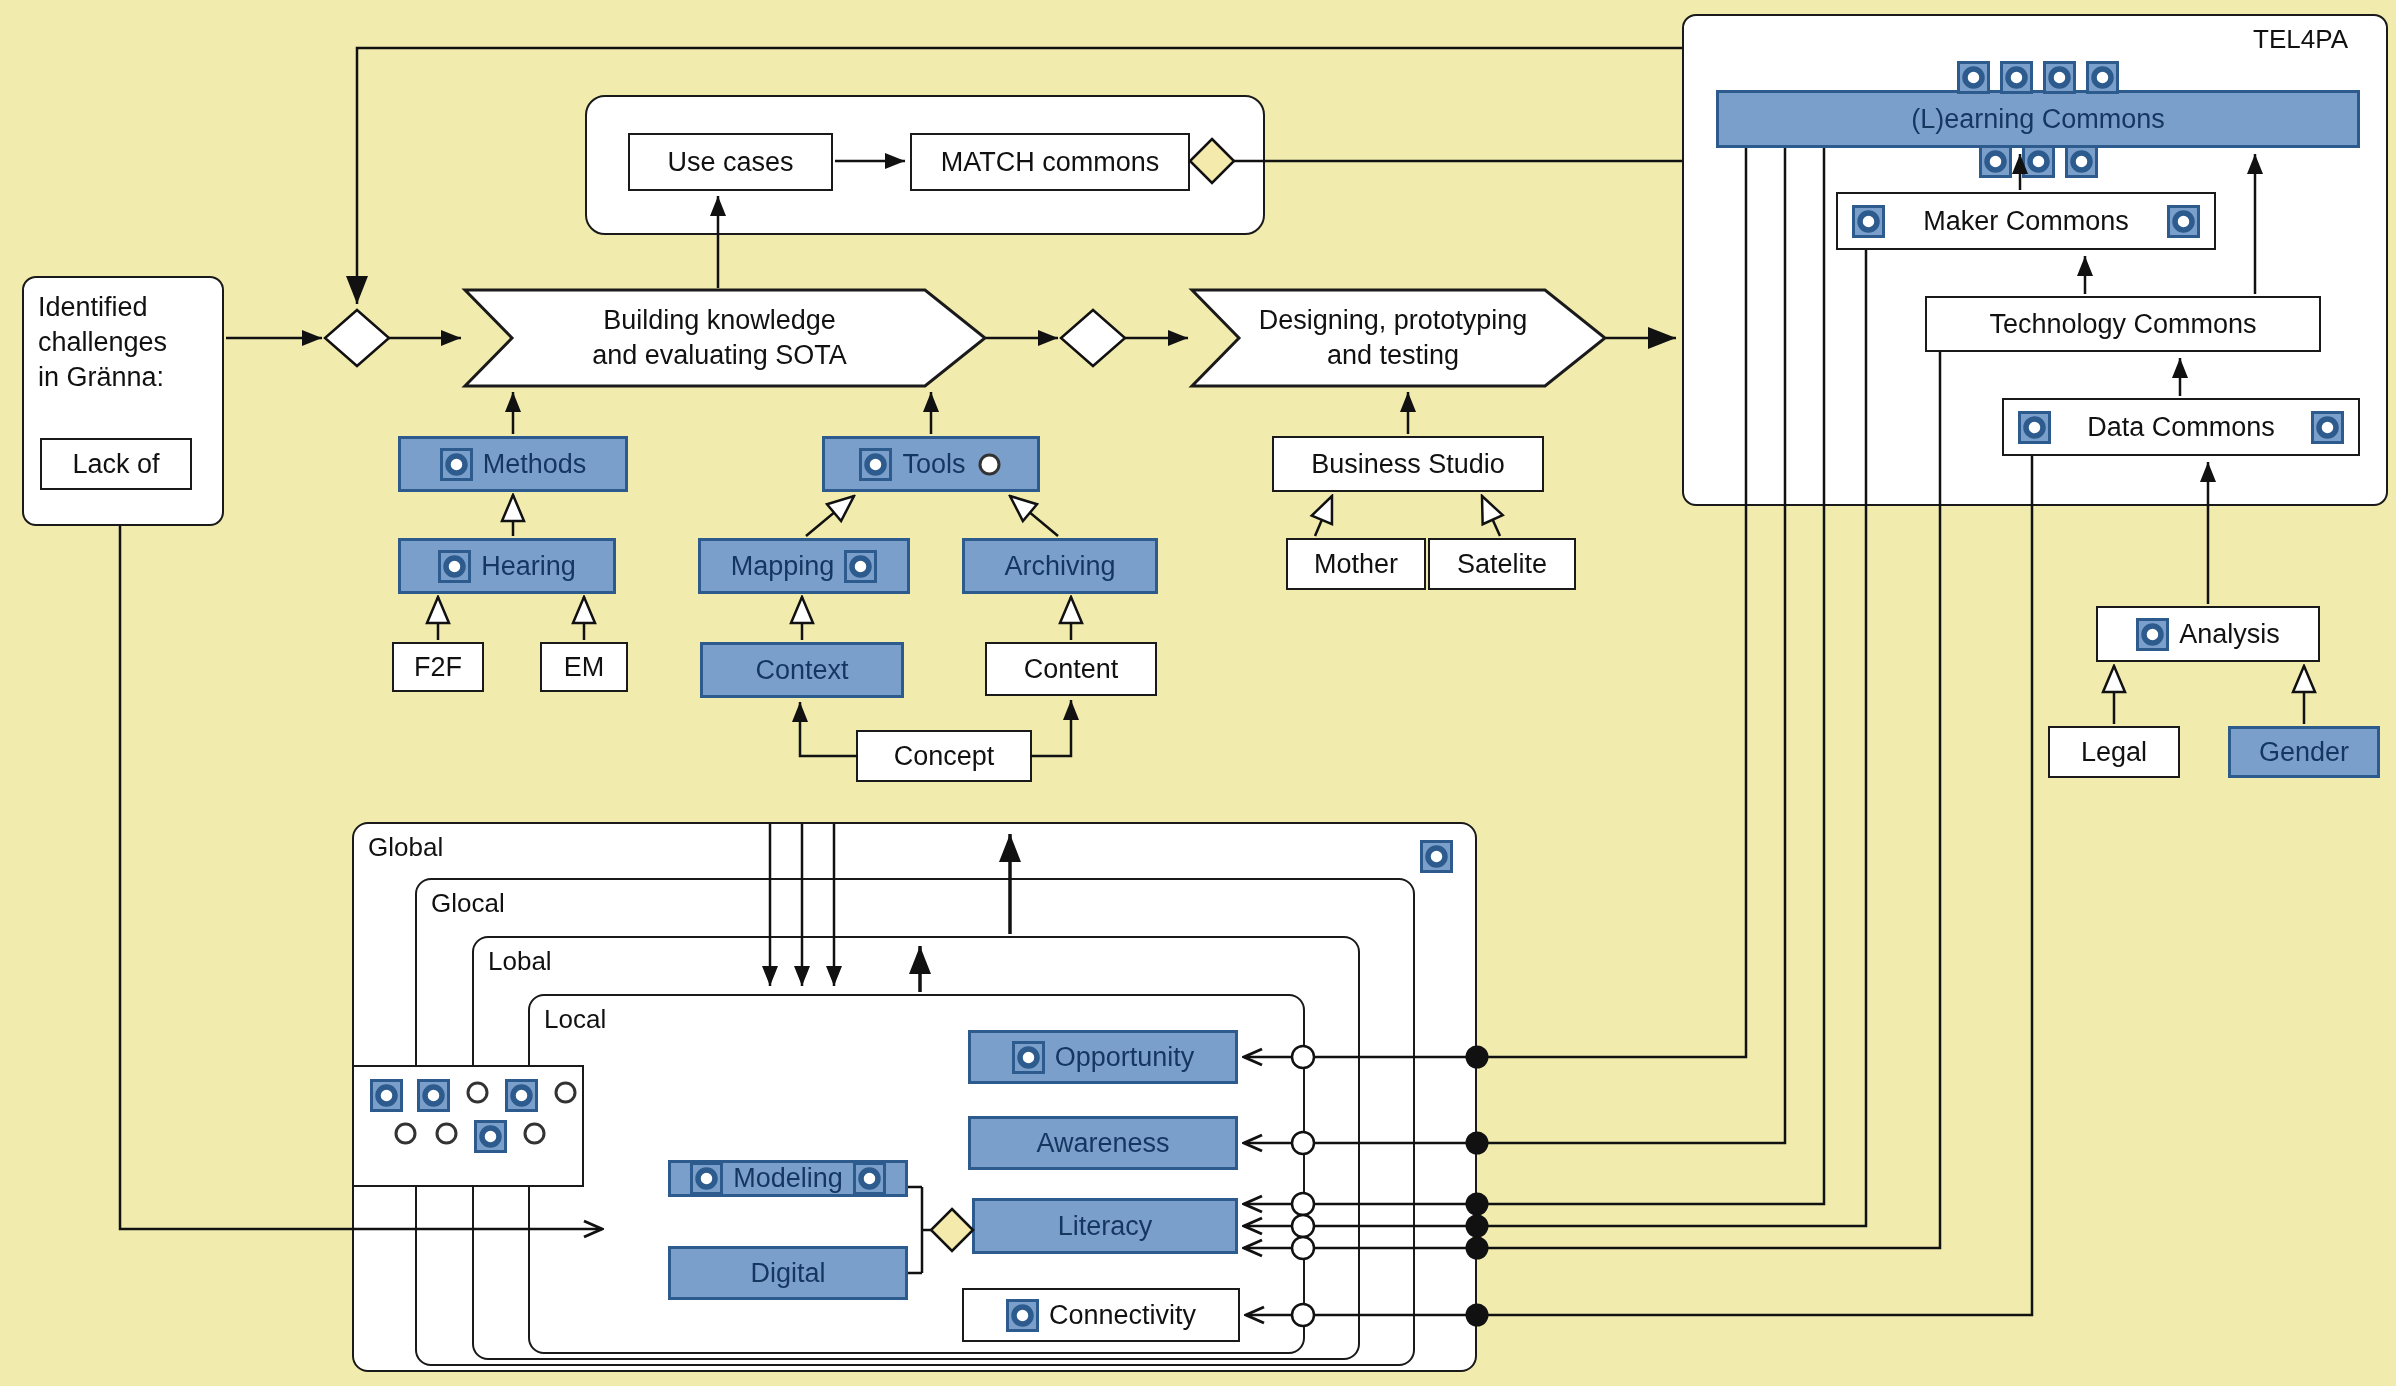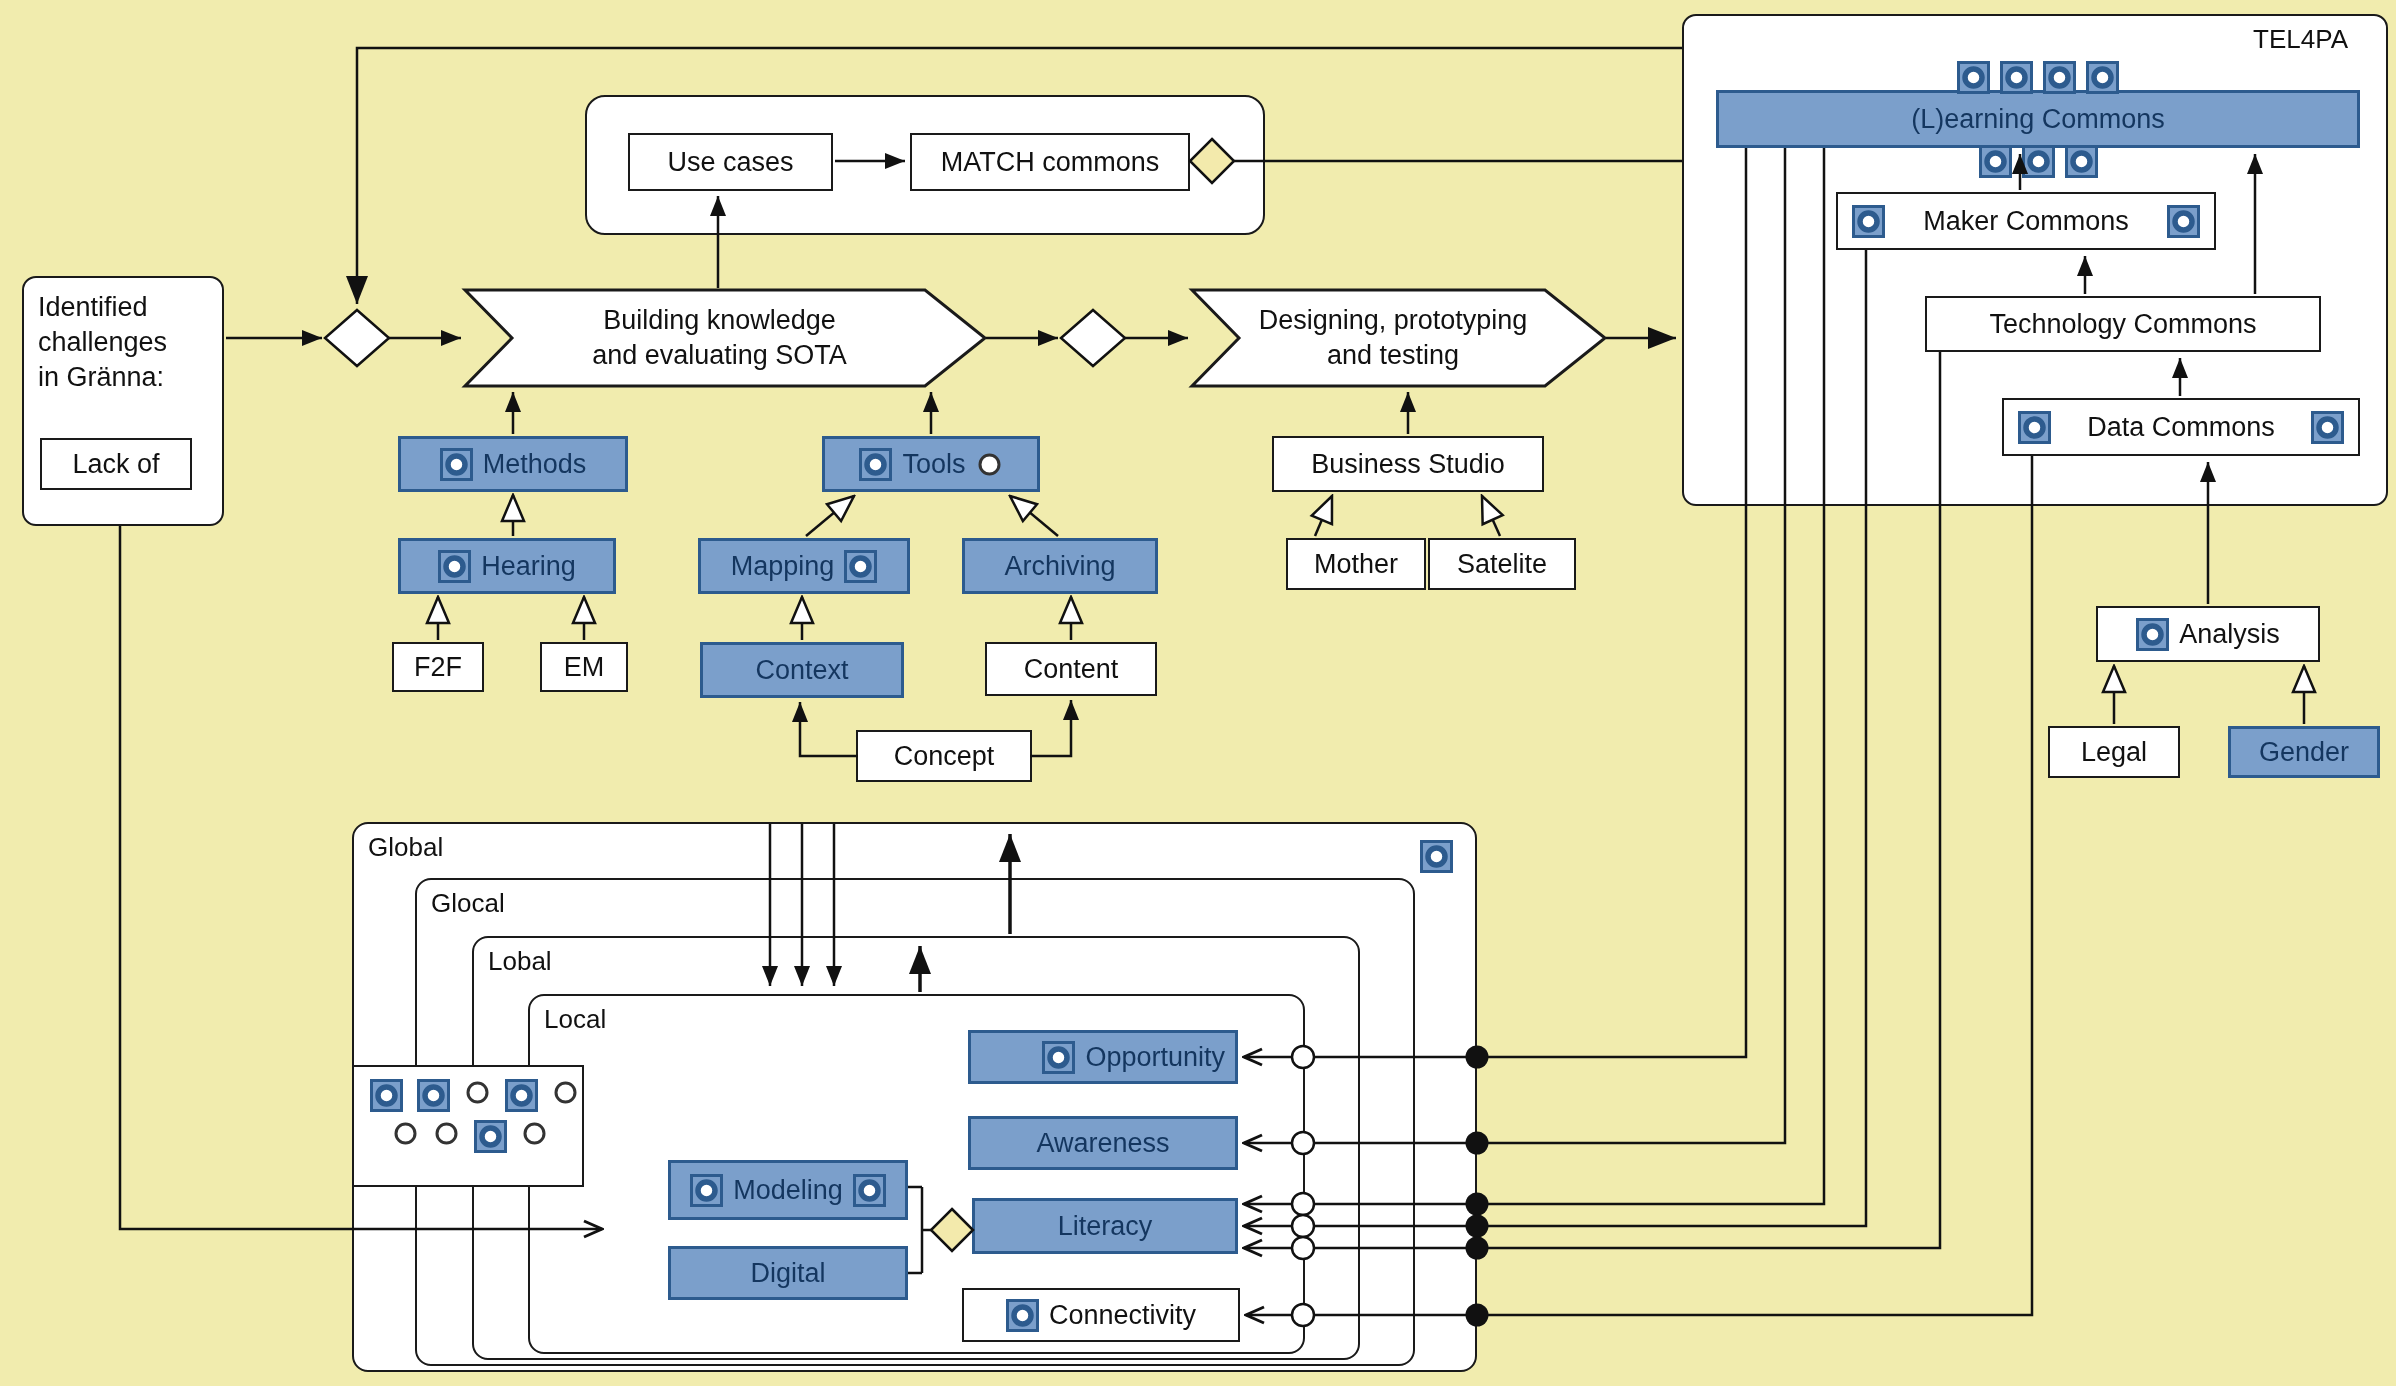--- a/index.html
+++ b/index.html
@@ -233,39 +233,39 @@
   <div class="node white" style="left:1272px; top:436px; width:272px; height:56px;">
     <span>Business Studio</span>
   </div>
   <div class="node white" style="left:1243px; top:538px; width:140px; height:52px;margin-left:43px;">
     <span>Mother</span>
   </div>
   <div class="node white" style="left:1428px; top:538px; width:148px; height:52px;">
     <span>Satelite</span>
   </div>
 
-  <div class="node blue" style="left:968px; top:1030px; width:270px; height:54px;justify-content:flex-end;">
+  <div class="node blue" style="left:968px; top:1030px; width:270px; height:54px;">
     <span class="port blue"><svg width="27" height="27" viewBox="0 0 27 27">
           <circle cx="13.5" cy="13.5" r="8.5" fill="#ffffff" stroke="#2D5B8E" stroke-width="5.5"></circle>
         </svg></span>
     <span>Opportunity</span>
   </div>
   <div class="node blue" style="left:968px; top:1116px; width:270px; height:54px;">
     <span>Awareness</span>
   </div>
   <div class="node blue" style="left:972px; top:1198px; width:266px; height:56px;">
     <span>Literacy</span>
   </div>
   <div class="node white" style="left:962px; top:1288px; width:278px; height:54px;">
     <span class="port blue"><svg width="27" height="27" viewBox="0 0 27 27">
           <circle cx="13.5" cy="13.5" r="8.5" fill="#ffffff" stroke="#2D5B8E" stroke-width="5.5"></circle>
         </svg></span>
     <span>Connectivity</span>
   </div>
-  <div class="node blue" style="left:668px; top:1160px; width:240px; height:60px;">
+  <div class="node blue" style="left:668px; top:1160px; width:240px; height:37px;">
     <span class="port blue"><svg width="27" height="27" viewBox="0 0 27 27">
           <circle cx="13.5" cy="13.5" r="8.5" fill="#ffffff" stroke="#2D5B8E" stroke-width="5.5"></circle>
         </svg></span>
     <span>Modeling</span>
     <span class="port blue"><svg width="27" height="27" viewBox="0 0 27 27">
           <circle cx="13.5" cy="13.5" r="8.5" fill="#ffffff" stroke="#2D5B8E" stroke-width="5.5"></circle>
         </svg></span>
   </div>
   <div class="node blue" style="left:668px; top:1246px; width:240px; height:54px;">
     <span>Digital</span>

